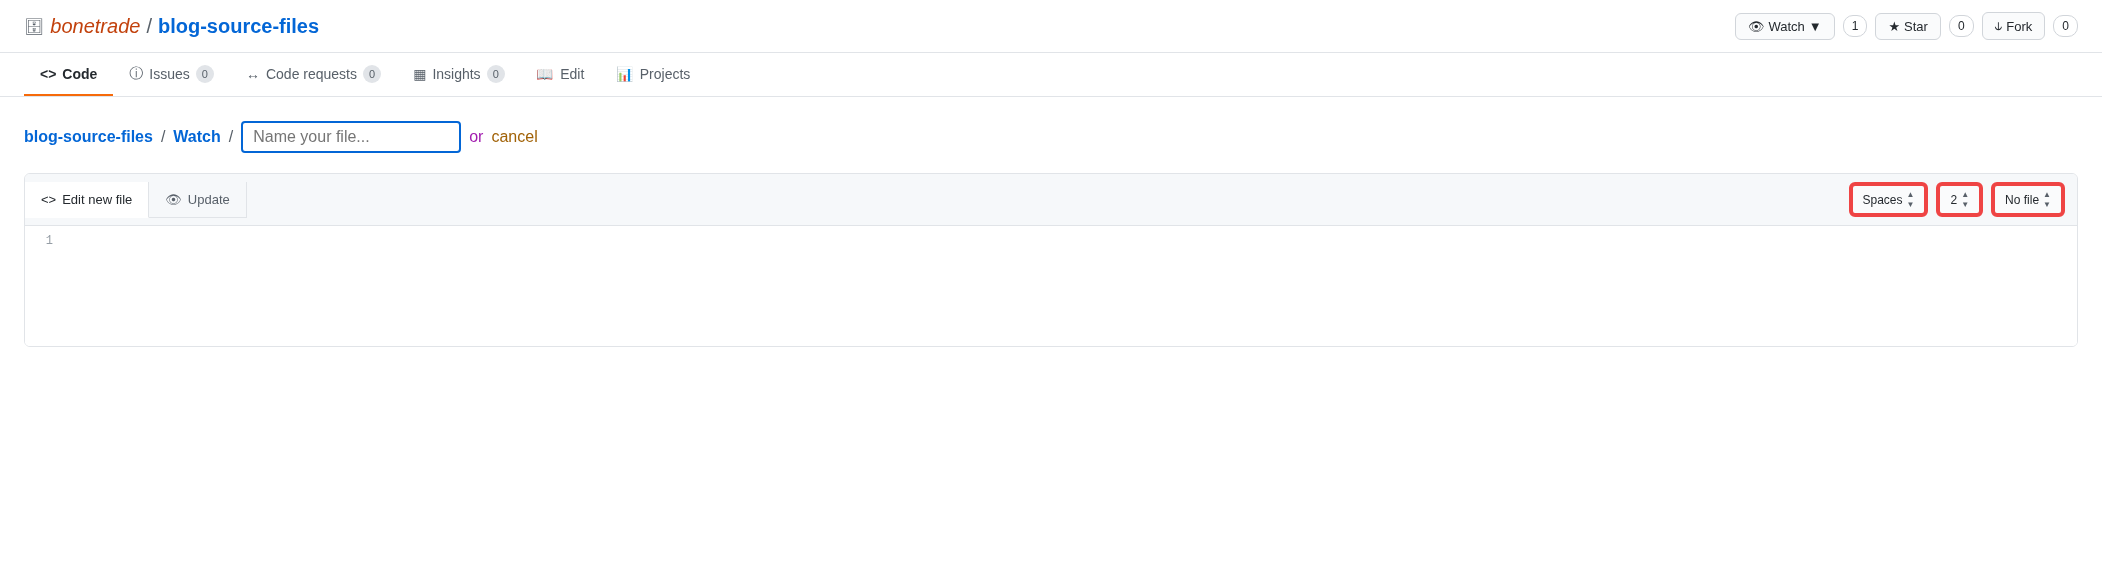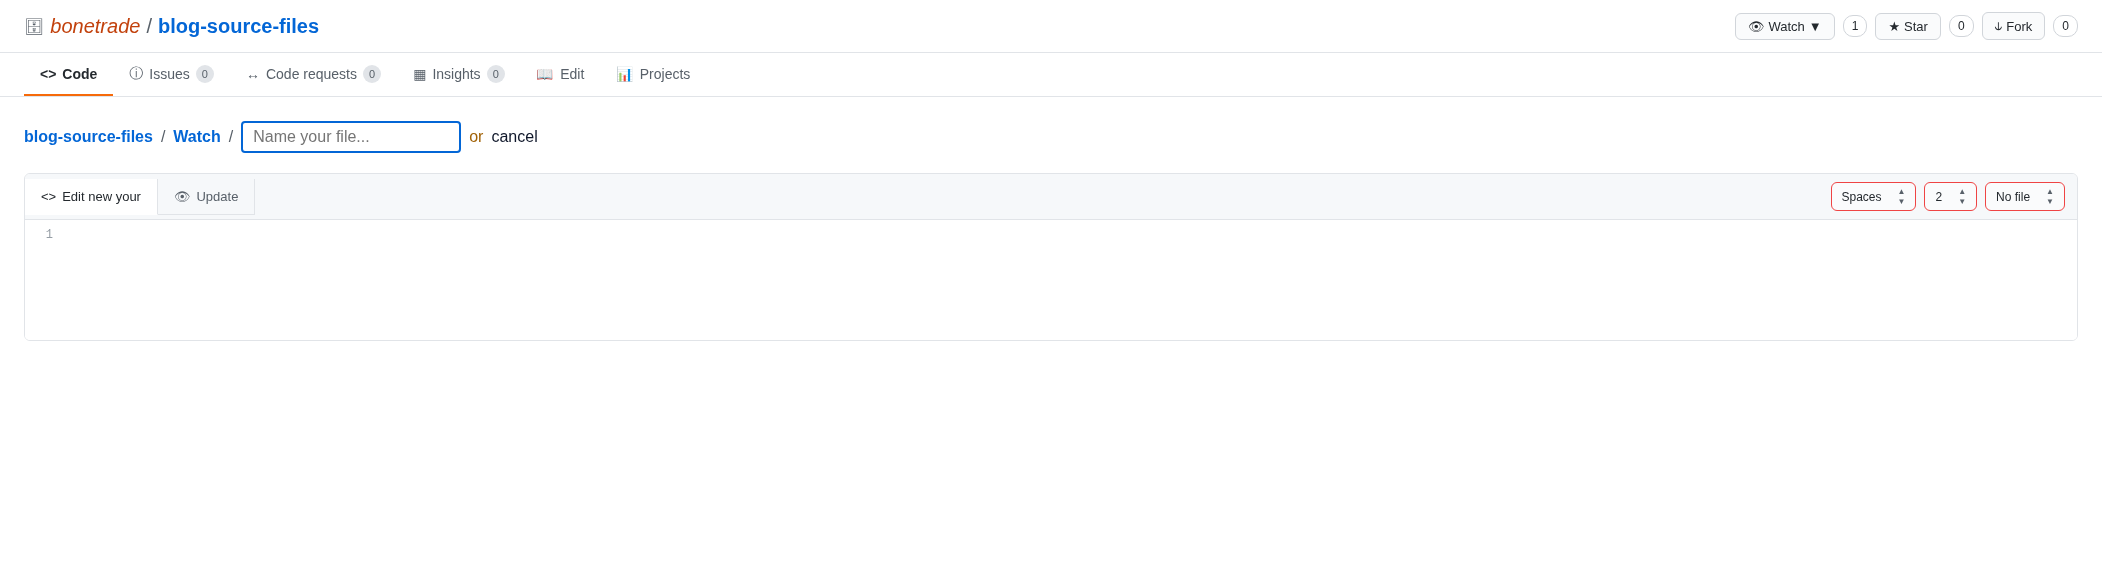--- a/index.html
+++ b/index.html
@@ -116,25 +116,25 @@
     }
     .breadcrumb .bc-link {
       color: #0366d6;
       font-weight: 600;
       cursor: pointer;
     }
     .breadcrumb .bc-sep {
       color: #586069;
     }
     .breadcrumb .bc-or {
+      color: #a21caf;
+      text-align: right;
+    }
+    .breadcrumb .bc-cancel {
       color: #a16207;
-      text-align: right;
-    }
-    .breadcrumb .bc-cancel {
-      color: #0f172a;
       cursor: pointer;
     }
     .file-name-input {
       padding: 5px 10px;
       border: 2px solid #0366d6;
       border-radius: 4px;
       font-size: 16px;
       width: 220px;
       outline: none;
       color: #586069;
@@ -175,23 +175,23 @@
     }
     .editor-controls {
       display: flex;
       align-items: center;
       gap: 8px;
       padding: 8px 12px;
     }
     .ctrl-select {
       display: flex;
       align-items: center;
-      gap: 16px;
+      gap: 4px;
       padding: 4px 10px;
-      border: 1px solid #ef4444;
+      border: 4px solid #ef4444;
       border-radius: 6px;
       background: #fafbfc;
       font-size: 12px;
       cursor: pointer;
       color: #24292e;
     }
     .ctrl-select .chevrons {
       display: flex;
       flex-direction: column;
       gap: 1px;
@@ -297,21 +297,21 @@
     <input class="file-name-input" type="text" placeholder="Name your file..." style="">
     <span class="bc-or">or</span>
     <a class="bc-cancel">cancel</a>
   </div>
 
   <div class="editor-container">
     <div class="editor-header">
       <div class="editor-tabs">
         <div class="editor-tab">
           <span>&lt;&gt;</span>
-          <span>Edit new your</span>
+          <span>Edit new file</span>
         </div>
         <div class="editor-tab inactive">
           <span>👁</span>
           <span>Update</span>
         </div>
       </div>
       <div class="editor-controls">
         <div class="ctrl-select">
           <span>Spaces</span>
           <div class="chevrons">

